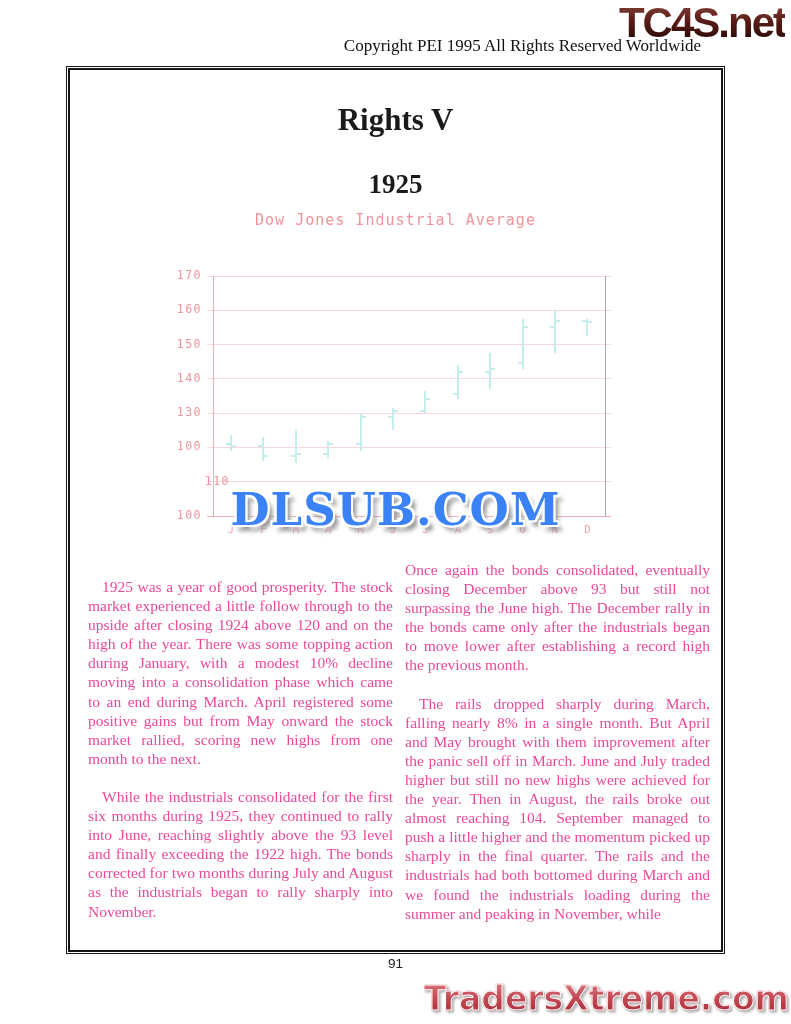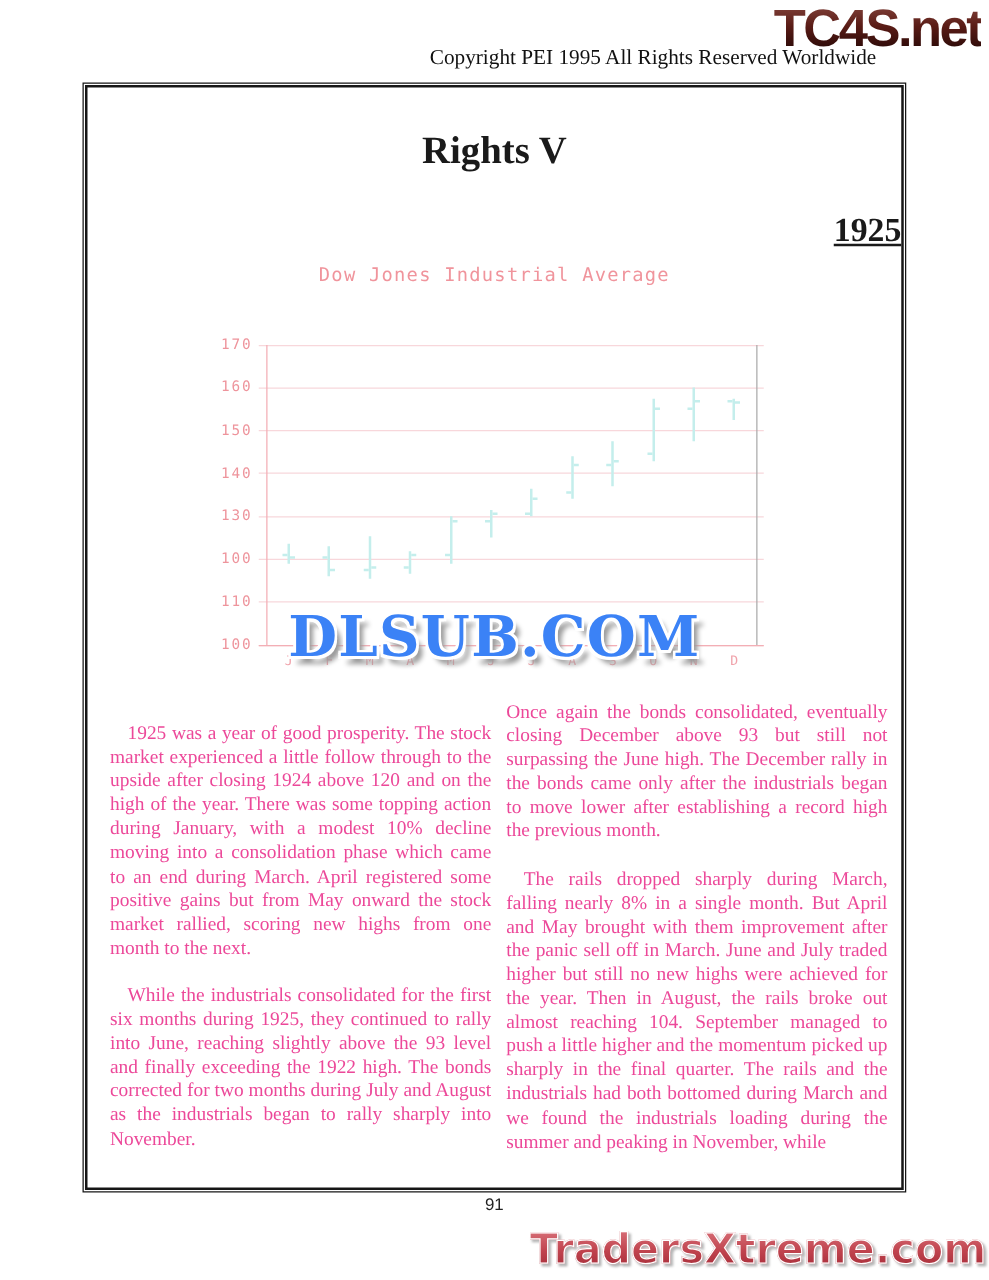--- a/index.html
+++ b/index.html
@@ -19,22 +19,22 @@
   }
 
   
   .page-box{
     position:absolute;left:68px;top:68px;width:655px;height:884px;
     border:2px solid #161616;outline:1px solid #161616;outline-offset:1px;
     box-sizing:border-box;background:#fff;
   }
   .chapter-title{position:absolute;top:32px;left:0;width:100%;text-align:center;
     font-size:31px;font-weight:bold;font-family:"Liberation Serif",serif;}
-  .year-title{position:absolute;top:99px;left:0;width:100%;text-align:right;
-    font-size:27px;font-weight:bold;font-family:"Liberation Serif",serif;text-decoration:underline;}
+  .year-title{position:absolute;top:99px;left:0;width:100%;text-align:center;
+    font-size:27px;font-weight:bold;font-family:"Liberation Serif",serif;}
   .chart-title{position:absolute;top:141px;left:0;width:100%;text-align:center;
     font-family:"DejaVu Sans Mono",monospace;font-size:15px;letter-spacing:1px;color:#f0949c;}
   .chart-subtitle{position:absolute;top:159px;left:0;width:100%;text-align:center;
     font-family:"DejaVu Sans Mono",monospace;font-size:10.5px;letter-spacing:1px;color:#f0949c;}
 
   
   .chart-area{position:absolute;left:0;top:206px;width:100%;height:300px;}
   .gridline{position:absolute;height:1px;background:#f8d7db;}
   .axis-line{position:absolute;width:1px;}
   .ytick{position:absolute;text-align:right;font-family:"DejaVu Sans Mono",monospace;
@@ -93,21 +93,21 @@
       <div class="ytick" style="top: 26.2857px; left: 0px; width: 132px;">160</div>
       <div class="gridline" style="top: 68.0714px; left: 137px; width: 404px; background: rgb(248, 215, 219);"></div>
       <div class="ytick" style="top: 60.5714px; left: 0px; width: 132px;">150</div>
       <div class="gridline" style="top: 102.357px; left: 137px; width: 404px; background: rgb(248, 215, 219);"></div>
       <div class="ytick" style="top: 94.8571px; left: 0px; width: 132px;">140</div>
       <div class="gridline" style="top: 136.643px; left: 137px; width: 404px; background: rgb(248, 215, 219);"></div>
       <div class="ytick" style="top: 129.143px; left: 0px; width: 132px;">130</div>
       <div class="gridline" style="top: 170.929px; left: 137px; width: 404px; background: rgb(248, 215, 219);"></div>
       <div class="ytick" style="top: 163.429px; left: 0px; width: 132px;">100</div>
       <div class="gridline" style="top: 205.214px; left: 137px; width: 404px; background: rgb(248, 215, 219);"></div>
-      <div class="ytick" style="top: 197.714px; left: 0px; width: 132px;">110</div>
+      <div class="ytick" style="top: 197.714px; left: 0px; width: 132px; padding-left: 28px;">110</div>
       <div class="gridline" style="top: 239.5px; left: 137px; width: 404px; background: rgb(248, 215, 219);"></div>
       <div class="ytick" style="top: 232px; left: 0px; width: 132px;">100</div>
       <div class="axis-line" style="left: 143px; top: 0px; height: 240px; background: rgb(243, 174, 181);"></div>
       <div class="axis-line" style="left: 535px; top: 0px; height: 240px; background: rgb(171, 171, 171);"></div>
       <div class="gridline" style="top: 239.5px; left: 137px; width: 404px; background: rgb(243, 174, 181); height: 1.5px;"></div>
       <div class="xtick" style="left: 153px; top: 247px; width: 16px;">J</div>
       <div class="xtick" style="left: 185.4px; top: 247px; width: 16px;">F</div>
       <div class="xtick" style="left: 217.8px; top: 247px; width: 16px;">M</div>
       <div class="xtick" style="left: 250.2px; top: 247px; width: 16px;">A</div>
       <div class="xtick" style="left: 282.6px; top: 247px; width: 16px;">M</div>

